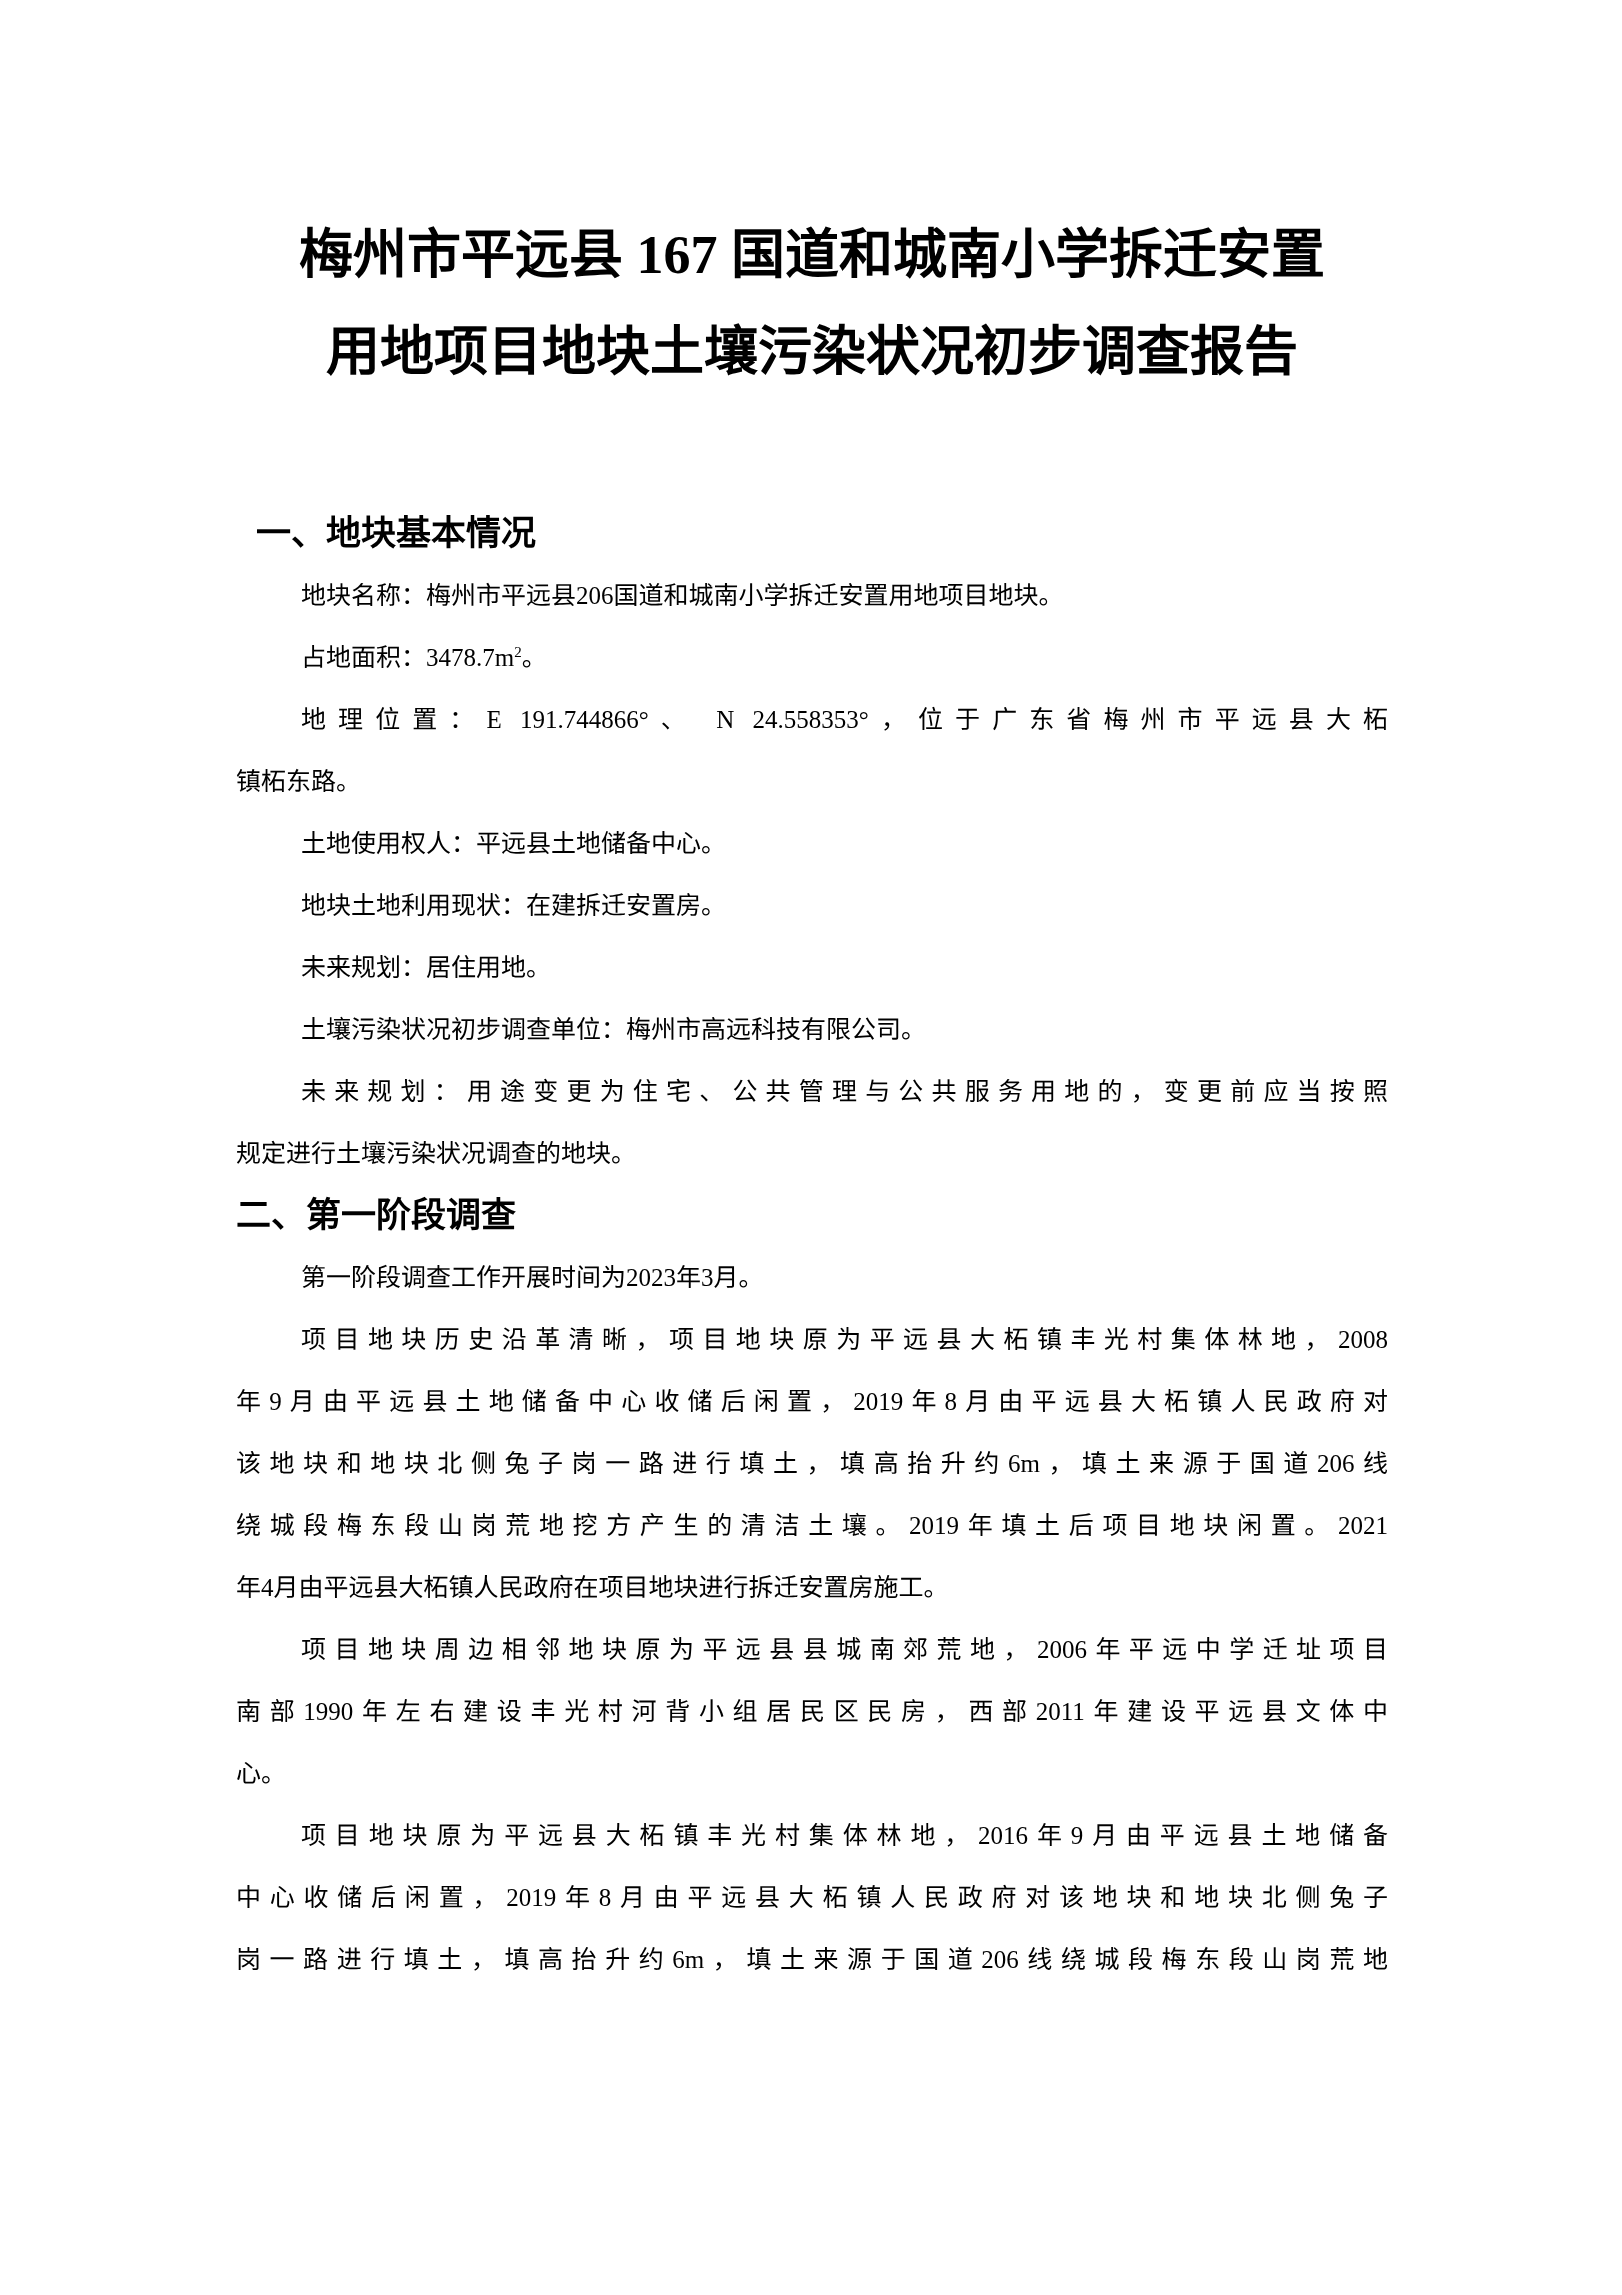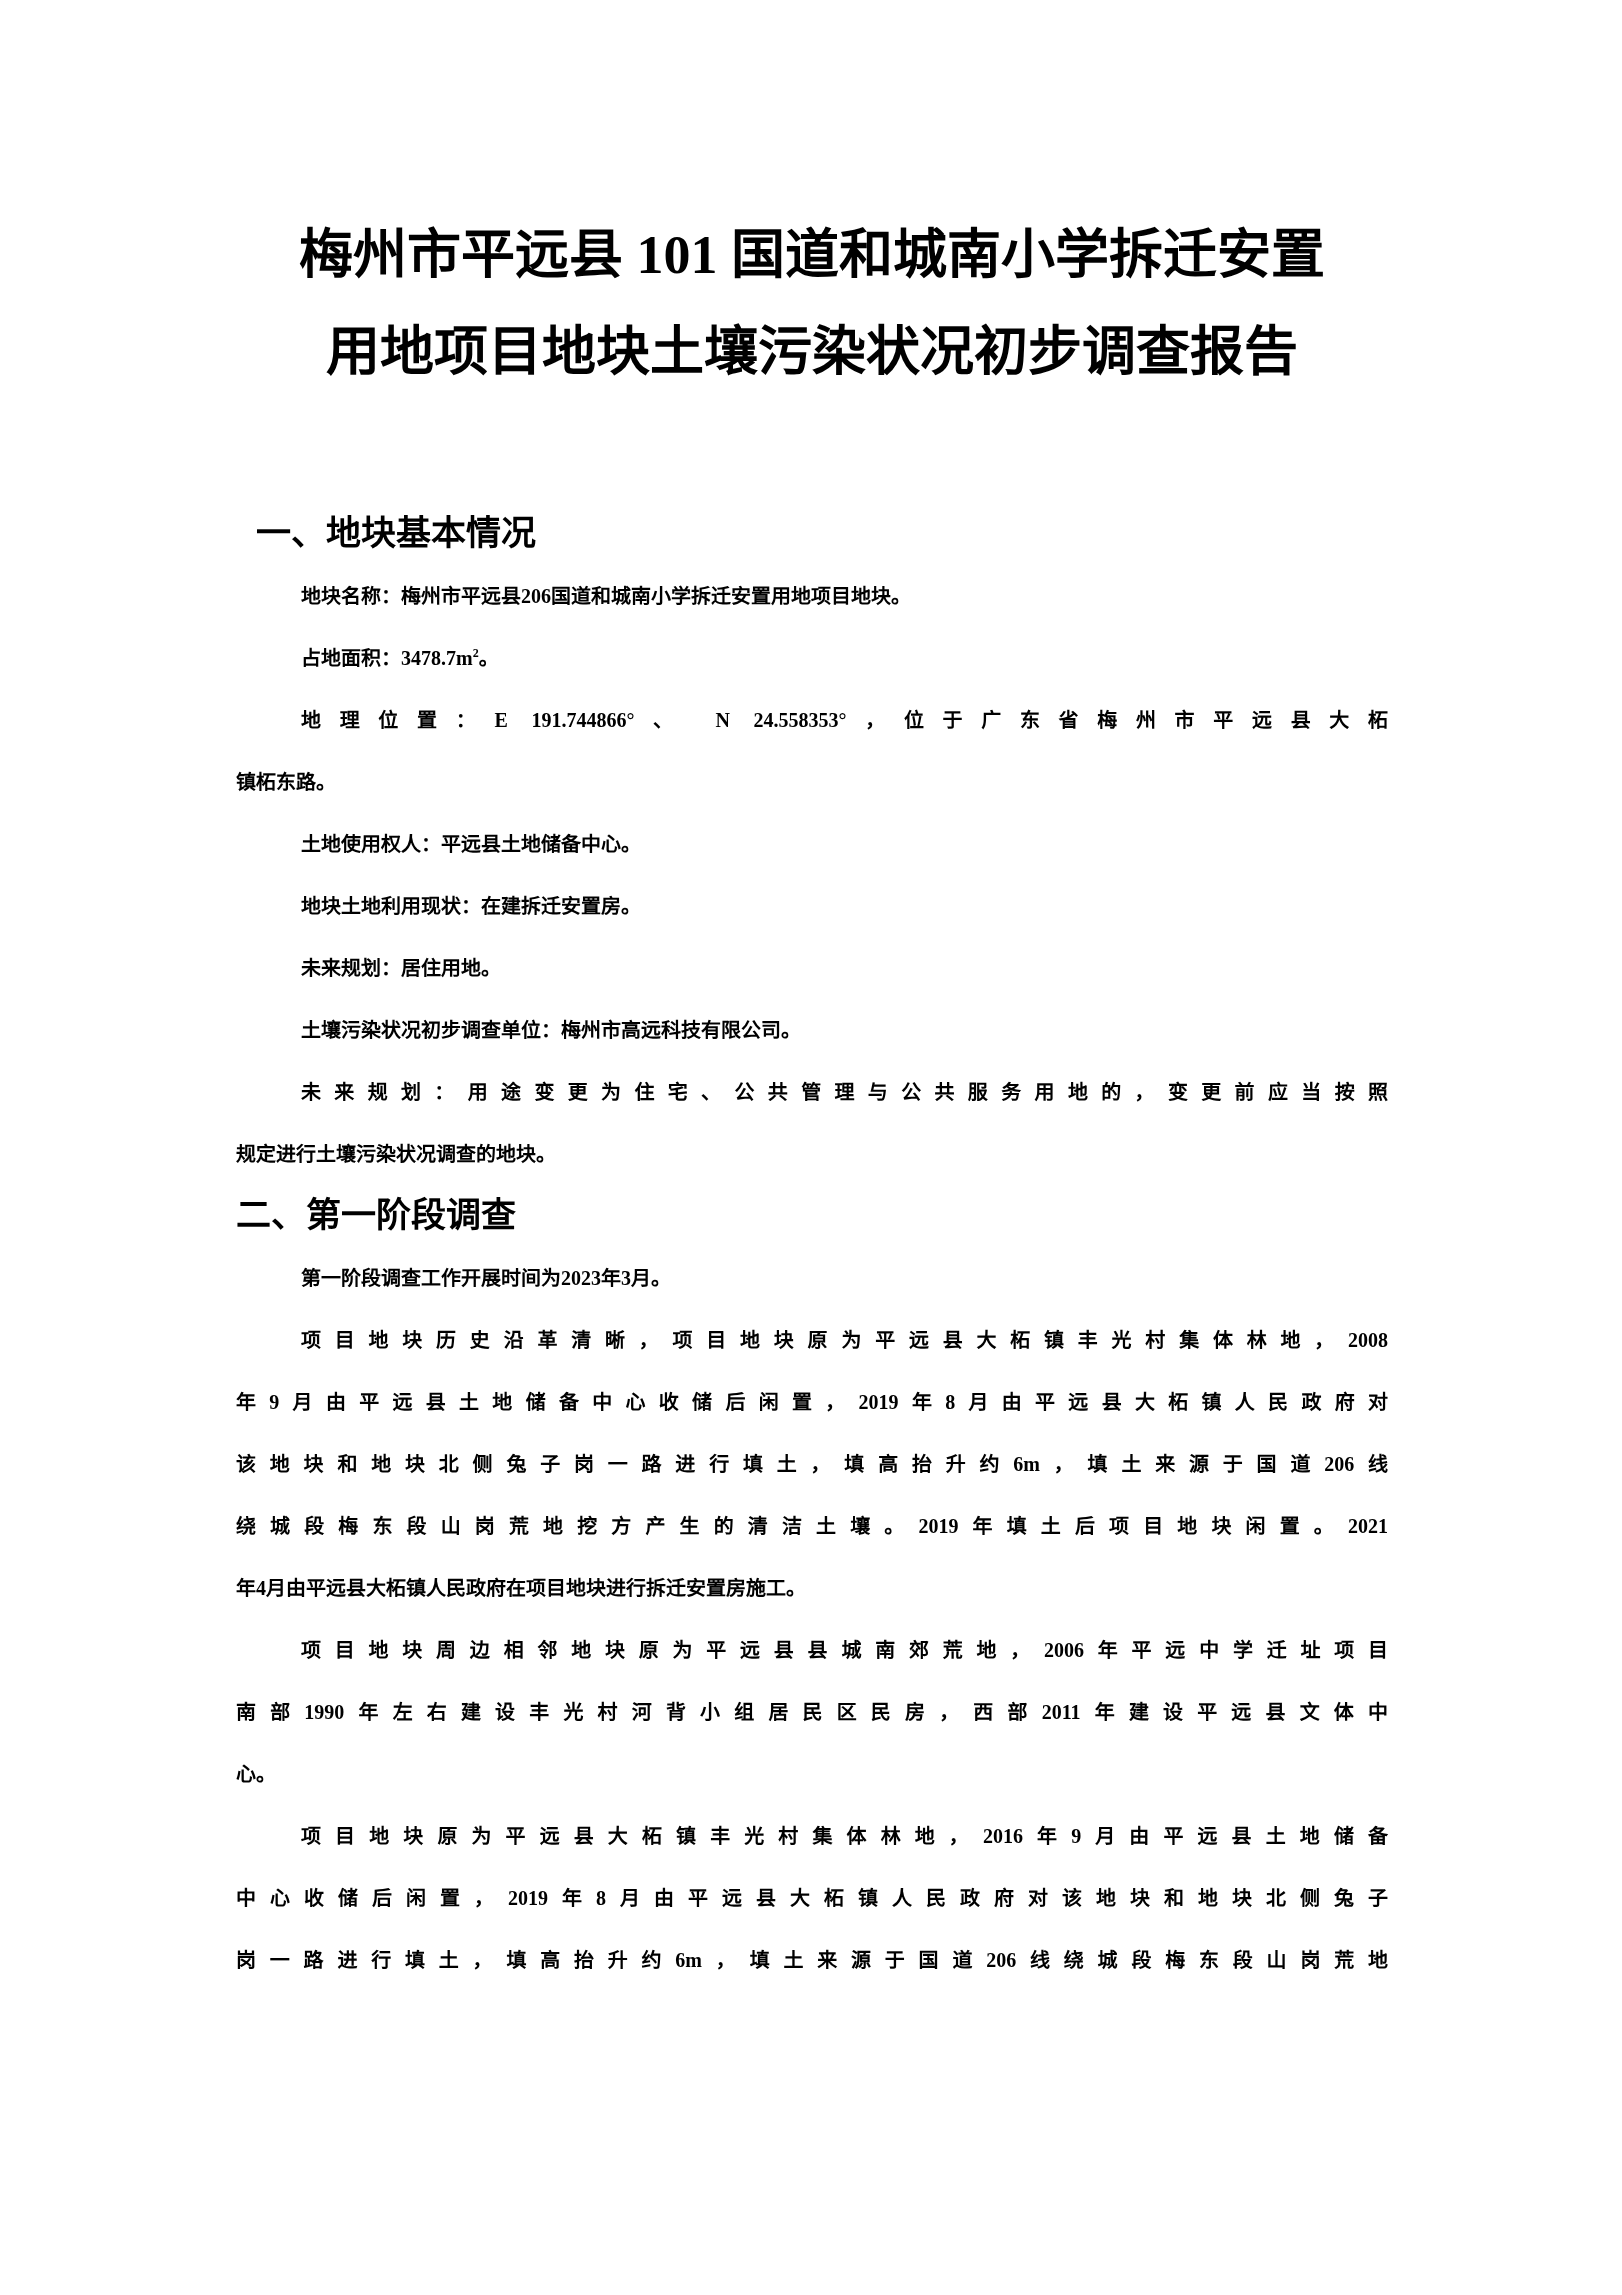--- a/index.html
+++ b/index.html
@@ -34,26 +34,25 @@
     font-weight: bold;
     font-size: 35px;
     line-height: 62px;
     text-align: left;
   }
   .section-heading.first {
     margin-top: 102px;
     margin-left: 20px;
   }
   .line {
-    font-size: 20px;
+    font-size: 25px;
     line-height: 62px;
     text-align: justify;
     text-justify: inter-character;
     word-break: break-all;
-    font-weight: bold;
   }
   .line.full {
     text-align-last: justify;
   }
   .line.end {
     text-align-last: left;
   }
   .line.indent {
     text-indent: 65px;
   }
@@ -62,21 +61,21 @@
     vertical-align: super;
     line-height: 0;
   }
 </style>
 </head>
 <body>
 
 <div class="page">
   <div class="content">
     <div class="title-block">
-      <div class="title-line">梅州市平远县 101 国道和城南小学拆迁安置</div>
+      <div class="title-line">梅州市平远县 167 国道和城南小学拆迁安置</div>
       <div class="title-line">用地项目地块土壤污染状况初步调查报告</div>
     </div>
     <div id="doc-body">
         <div class="section-heading first">一、地块基本情况</div>
         <div class="line end indent">地块名称：梅州市平远县206国道和城南小学拆迁安置用地项目地块。</div>
         <div class="line end indent"><span>占地面积：3478.7m</span><span class="sup">2</span><span>。</span></div>
         <div class="line full indent">地理位置：E 191.744866°、 N 24.558353°，位于广东省梅州市平远县大柘</div>
         <div class="line end">镇柘东路。</div>
         <div class="line end indent">土地使用权人：平远县土地储备中心。</div>
         <div class="line end indent">地块土地利用现状：在建拆迁安置房。</div>

